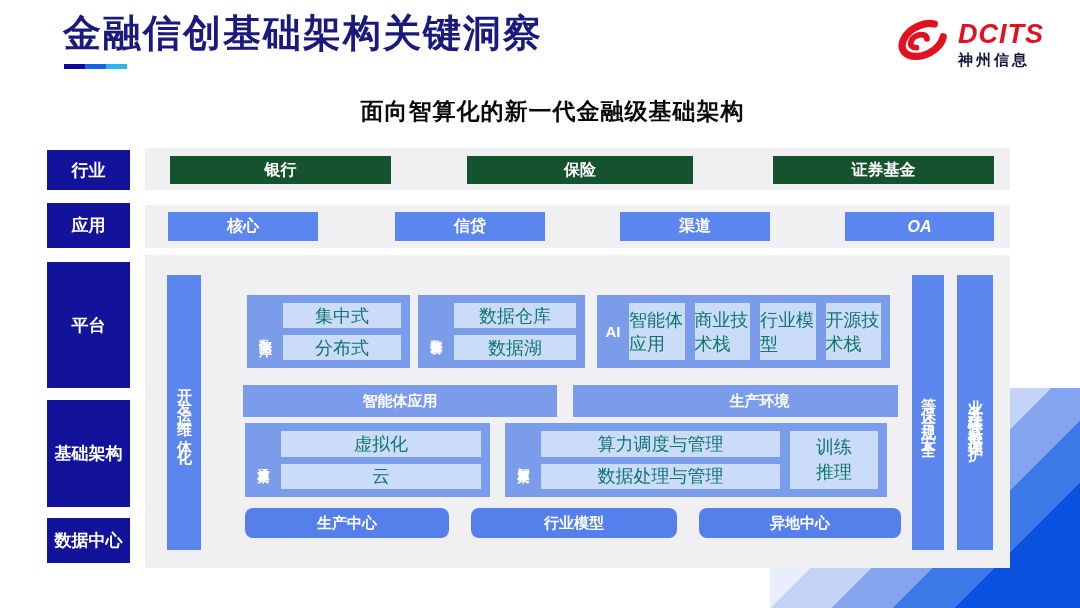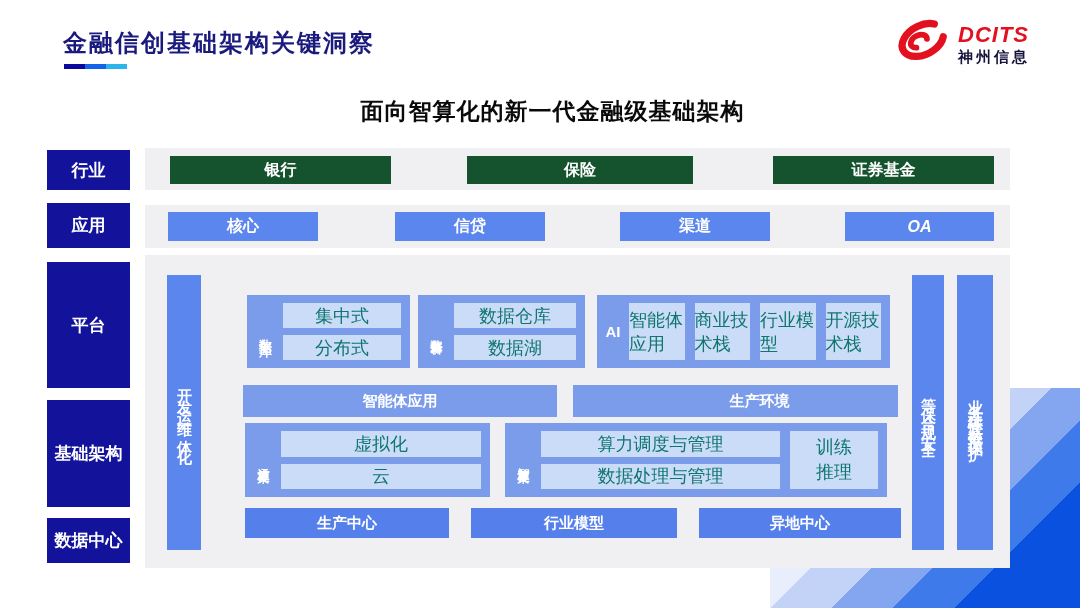--- a/index.html
+++ b/index.html
@@ -2,27 +2,27 @@
 <html><head>
 <meta charset="utf-8">
 <style>
   html,body{margin:0;padding:0;background:#fff;}
   body{width:1080px;height:608px;position:relative;overflow:hidden;
        font-family:"Liberation Sans","DejaVu Sans",sans-serif;}
   .abs{position:absolute;box-sizing:border-box;}
   .z1{z-index:1;}
 
   
-  .page-title{left:63px;top:27px;font-size:24px;font-weight:bold;color:#1A1A7E;letter-spacing:2px;}
+  .page-title{left:63px;top:8px;font-size:38px;font-weight:bold;color:#1A1A7E;letter-spacing:2px;}
   .underline{left:64px;top:64px;display:flex;}
   .underline span{width:21px;height:5px;display:block;}
   .u1{background:#0A0A9E;} .u2{background:#1463E8;} .u3{background:#2CB5EA;}
   .logo{left:891px;top:16px;display:flex;align-items:center;gap:7px;}
   .logo-text{display:flex;flex-direction:column;line-height:1.05;}
-  .logo-brand{font-size:22px;font-weight:800;font-style:italic;color:#E3101F;letter-spacing:1px;}
+  .logo-brand{font-size:27px;font-weight:800;font-style:italic;color:#E3101F;letter-spacing:1px;}
   .logo-company{font-size:15px;font-weight:bold;color:#14143C;letter-spacing:3px;margin-top:3px;}
   .subtitle{left:0;top:96px;width:1080px;text-align:center;text-indent:25px;
             font-size:23px;font-weight:bold;color:#0a0a0a;letter-spacing:1px;}
 
   
   .nav-label{background:#12129B;color:#fff;font-weight:bold;font-size:17px;
              display:flex;align-items:center;justify-content:center;left:47px;width:83px;}
 
   .strip{background:#F0F0F2;left:145px;width:865px;}
 
@@ -46,21 +46,21 @@
                  display:flex;align-items:center;justify-content:center;}
   .items{flex:1;display:flex;flex-direction:column;gap:7px;}
   .items-grid{flex:1;display:grid;grid-template-columns:1fr 1fr 1fr 1fr;gap:7px 10px;}
   .inner-box{background:#CBDCF8;color:#0f766e;font-size:18px;
              display:flex;align-items:center;justify-content:center;flex:1;}
   .side-box{width:88px;margin-left:10px;white-space:pre-line;text-align:center;line-height:1.4;flex:none;}
 
   .env-bar{background:#7B9CEA;color:#fff;font-weight:bold;font-size:15px;
            display:flex;align-items:center;justify-content:center;top:130px;height:32px;}
   .center-btn{background:#5580EC;color:#fff;font-weight:bold;font-size:15px;
-              display:flex;align-items:center;justify-content:center;top:253px;height:30px;}
+              display:flex;align-items:center;justify-content:center;top:253px;height:30px;border-radius:8px;}
 
   
   .deco{right:0;bottom:0;width:310px;height:220px;z-index:0;
     background:linear-gradient(135deg,
       rgba(255,255,255,0) 0px, rgba(255,255,255,0) 112px,
       #E8EEFB 112px, #E8EEFB 156px,
       #C3D3F8 156px, #C3D3F8 199px,
       #84A6F1 199px, #84A6F1 242px,
       #3F7AEB 242px, #3F7AEB 286px,
       #0B51E0 286px);}

